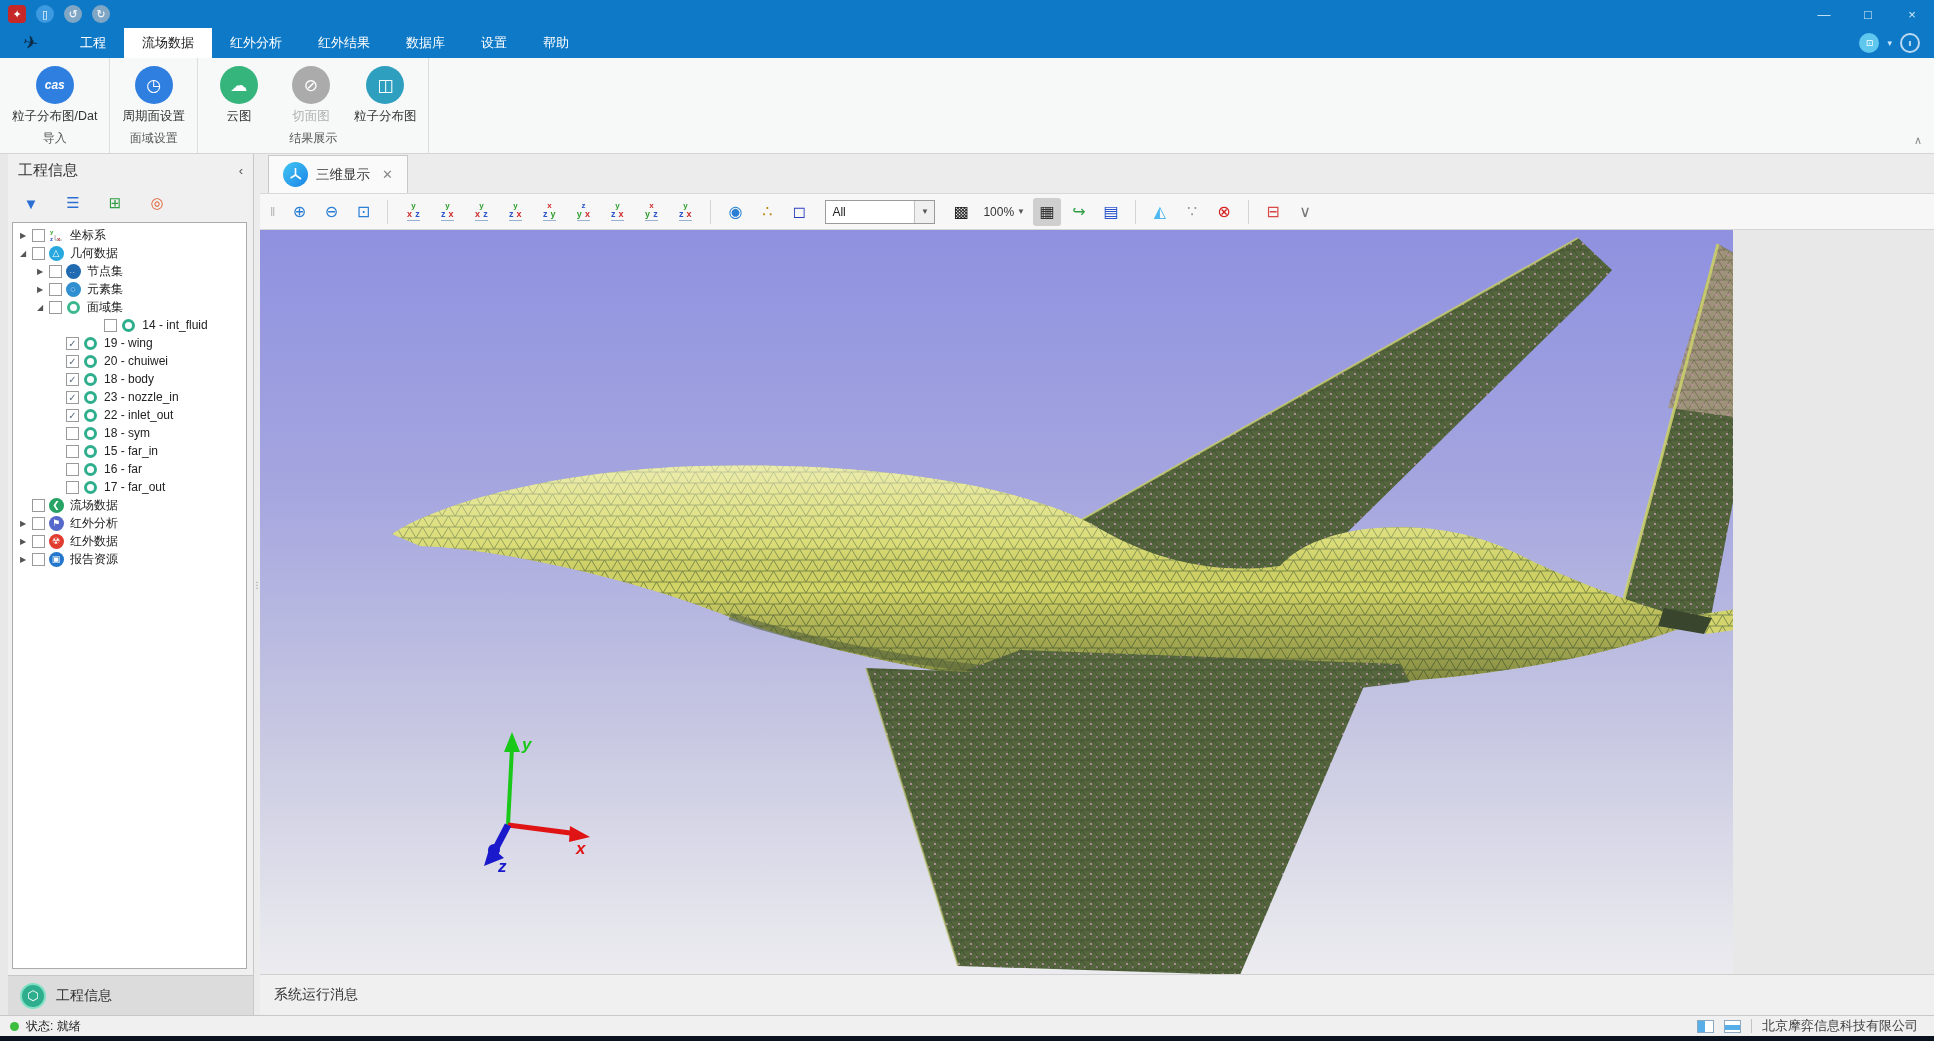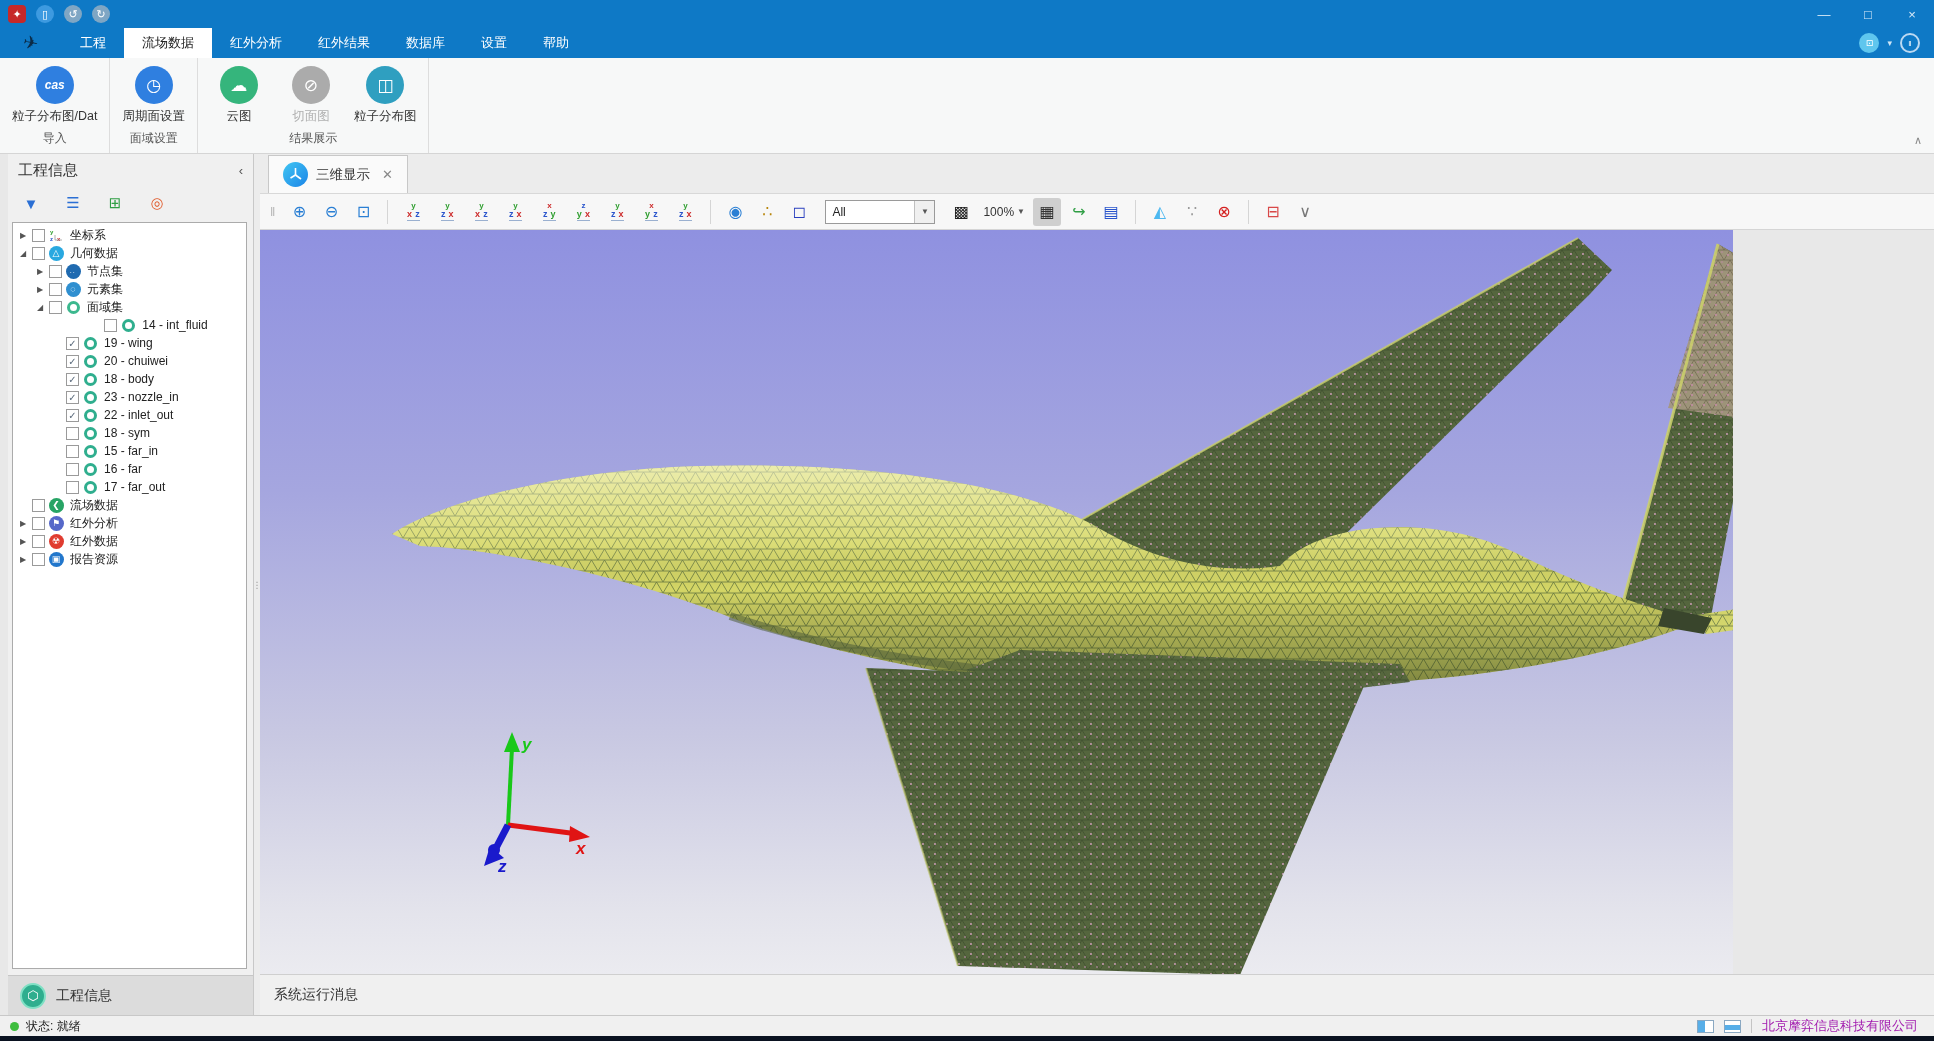--- a/index.html
+++ b/index.html
@@ -98,21 +98,21 @@
 
   
   .statusbar { height:21px; background:#f0f0f0; border-top:1px solid #c8c8c8; display:flex; align-items:center; padding:0 10px; flex:0 0 auto; }
   .st-dot { width:9px; height:9px; border-radius:50%; background:#3dbd3d; margin-right:7px; }
   .st-text { font-size:12px; color:#222; }
   .st-right { margin-left:auto; display:flex; align-items:center; gap:10px; }
   .layout-ic { width:17px; height:13px; border:1px solid #8aa8c2; background:#fff; }
   .layout-ic.l1 { background:linear-gradient(90deg,#57aee8 0 45%,#fff 45%); }
   .layout-ic.l2 { background:linear-gradient(#fff 0 40%,#57aee8 40% 80%,#fff 80%); }
   .st-sep { width:1px; height:14px; background:#c4c4c4; }
-  .company { font-size:13px; color:#a21caf; padding-right:6px; }
+  .company { font-size:13px; color:#404040; padding-right:6px; }
   .bottom-strip { height:5px; background:#0a1220; flex:0 0 auto; }
 </style>
 </head>
 <body>
 
 <div id="app">
 
   <div class="titlebar">
     <div class="qa" id="qa-icons">
         <span class="qa-btn sq">✦</span>

